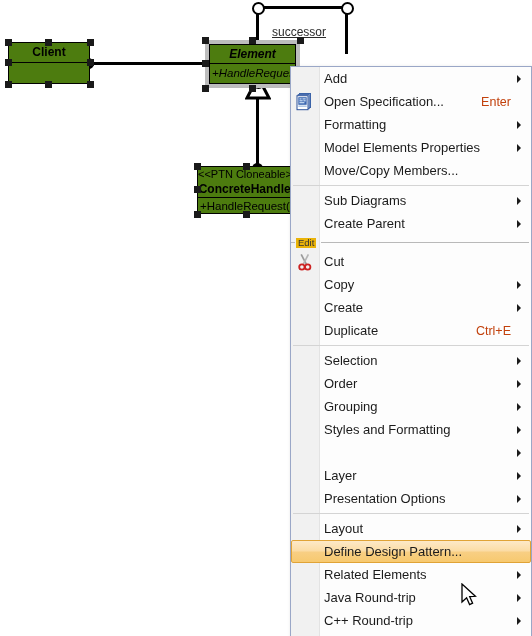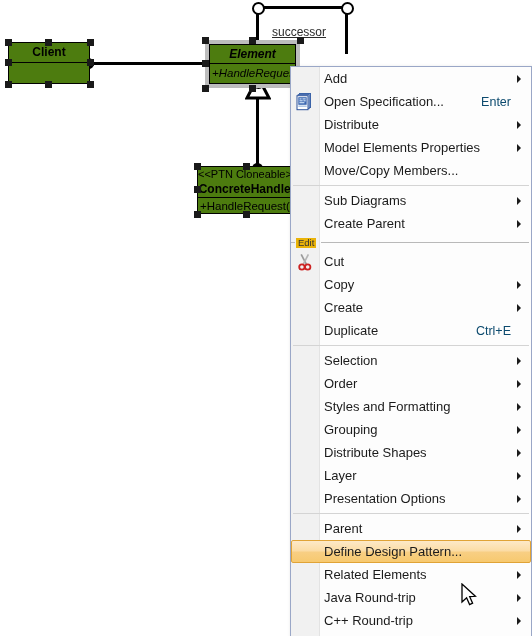--- a/index.html
+++ b/index.html
@@ -106,21 +106,21 @@
     padding-right: 8px;
     font-size: 13px;
     color: #1b1b1b;
     white-space: nowrap;
     z-index: 2;
   }
   .mi .lbl { flex: 0 0 auto; }
   .mi .spacer { flex: 1 1 auto; }
   .mi .shortcut {
     font-size: 12.5px;
-    color: #0c4a6e;
+    color: #c2410c;
     padding-right: 12px;
   }
   .mi .arrow {
     width: 0; height: 0;
     border-left: 4px solid #1b1b1b;
     border-top: 4px solid transparent;
     border-bottom: 4px solid transparent;
     margin-left: 6px;
     margin-right: 2px;
   }
@@ -269,21 +269,21 @@
               <rect x="3.4" y="7.2" width="3.3" height="1.2" fill="#cfe0f5"></rect>
               <rect x="7.4" y="7.2" width="2.3" height="1.2" fill="#cfe0f5"></rect>
               <rect x="3.4" y="9.1" width="5" height="1.2" fill="#cfe0f5"></rect>
               <rect x="2.3" y="12.6" width="8.4" height="1.1" fill="#93b3dd"></rect>
             </svg></span>
           <span class="lbl">Open Specification...</span>
           <span class="spacer"></span>
           <span class="shortcut">Enter</span>
         </div>
         <div class="mi">
-          <span class="lbl">Distribute</span>
+          <span class="lbl">Formatting</span>
           <span class="spacer"></span>
           <span class="arrow"></span>
         </div>
         <div class="mi">
           <span class="lbl">Model Elements Properties</span>
           <span class="spacer"></span>
           <span class="arrow"></span>
         </div>
         <div class="mi">
           <span class="lbl">Move/Copy Members...</span>
@@ -335,47 +335,46 @@
           <span class="lbl">Selection</span>
           <span class="spacer"></span>
           <span class="arrow"></span>
         </div>
         <div class="mi">
           <span class="lbl">Order</span>
           <span class="spacer"></span>
           <span class="arrow"></span>
         </div>
         <div class="mi">
+          <span class="lbl">Grouping</span>
+          <span class="spacer"></span>
+          <span class="arrow"></span>
+        </div>
+        <div class="mi">
           <span class="lbl">Styles and Formatting</span>
           <span class="spacer"></span>
           <span class="arrow"></span>
         </div>
         <div class="mi">
-          <span class="lbl">Grouping</span>
-          <span class="spacer"></span>
-          <span class="arrow"></span>
-        </div>
-        <div class="mi">
-          <span class="lbl">Distribute Shapes</span>
           <span class="spacer"></span>
           <span class="arrow"></span>
         </div>
         <div class="mi">
           <span class="lbl">Layer</span>
           <span class="spacer"></span>
           <span class="arrow"></span>
         </div>
         <div class="mi">
           <span class="lbl">Presentation Options</span>
           <span class="spacer"></span>
           <span class="arrow"></span>
         </div>
         <div class="sep"></div>
         <div class="mi">
-          <span class="lbl">Parent</span>
+          <span class="lbl">Layout</span>
           <span class="spacer"></span>
           <span class="arrow"></span>
         </div>
         <div class="mi selected">
           <span class="lbl">Define Design Pattern...</span>
           <span class="spacer"></span>
         </div>
         <div class="mi">
           <span class="lbl">Related Elements</span>
           <span class="spacer"></span>

